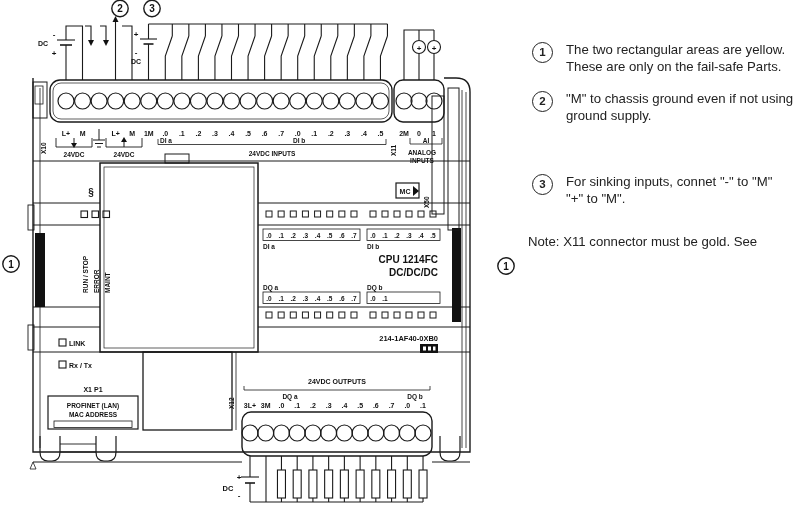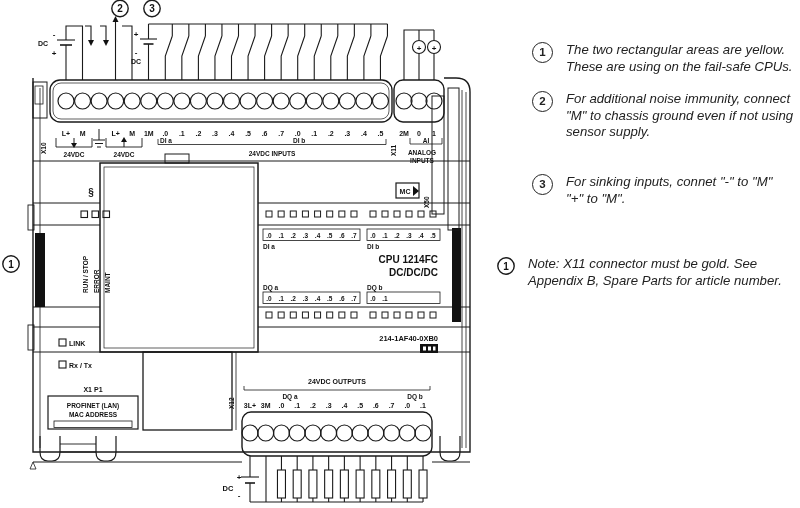--- a/index.html
+++ b/index.html
@@ -8,21 +8,21 @@
   svg text{font-family:"Liberation Sans", sans-serif;fill:#111;}
   .t7{font-size:7px;font-weight:bold;}
   .t65{font-size:6.5px;font-weight:bold;}
   .t8{font-size:8px;font-weight:bold;}
   .t10{font-size:10px;font-weight:bold;}
   .notes{position:absolute;left:532px;top:0;width:266px;font-size:13.2px;line-height:16.5px;color:#222;}
   .note-item{position:absolute;left:0;display:flex;align-items:flex-start;}
   .badge{flex:0 0 auto;width:19px;height:19px;border:1.7px solid #222;border-radius:50%;
          display:flex;align-items:center;justify-content:center;font-size:11.5px;font-weight:bold;
          margin-right:13px;margin-top:0px;}
-  .note-lines{flex:1 1 auto;font-style:italic;}
+  .note-lines{flex:1 1 auto;}
 </style>
 </head>
 <body>
 <div class="stage">
 
 
 
 <svg viewBox="0 0 530 508" width="530" height="508" fill="none" stroke="#1a1a1a" stroke-width="1.1">
 
   <g>
@@ -415,39 +415,37 @@
     <text class="t10" x="506" y="269.5" text-anchor="middle" stroke="none">1</text>
   </g>
 </svg>
 
 
 <div class="notes">
   <div class="note-item" style="top:42px">
     <div class="badge">1</div>
     <div class="note-lines">
       <div>The two rectangular areas are yellow.</div>
-      <div>These are using on the fail-safe CPUs.</div>
+      <div>These are only on the fail-safe Parts.</div>
     </div>
   </div>
   <div class="note-item" style="top:91px">
     <div class="badge">2</div>
     <div class="note-lines">
-      <div>For additional noise immunity, connect</div>
       <div>"M" to chassis ground even if not using</div>
-      <div>sensor supply.</div>
+      <div>ground supply.</div>
     </div>
   </div>
   <div class="note-item" style="top:174px">
     <div class="badge">3</div>
     <div class="note-lines">
       <div>For sinking inputs, connet "-" to "M"</div>
       <div>"+" to "M".</div>
     </div>
   </div>
-  <div class="note-item" style="top:256px;left:-4px">
+  <div class="note-item" style="top:234px;left:-4px">
     <div class="note-lines">
       <div>Note: X11 connector must be gold. See</div>
-      <div>Appendix B, Spare Parts for article number.</div>
     </div>
   </div>
 </div>
 
 </div>
 
 </body></html>

